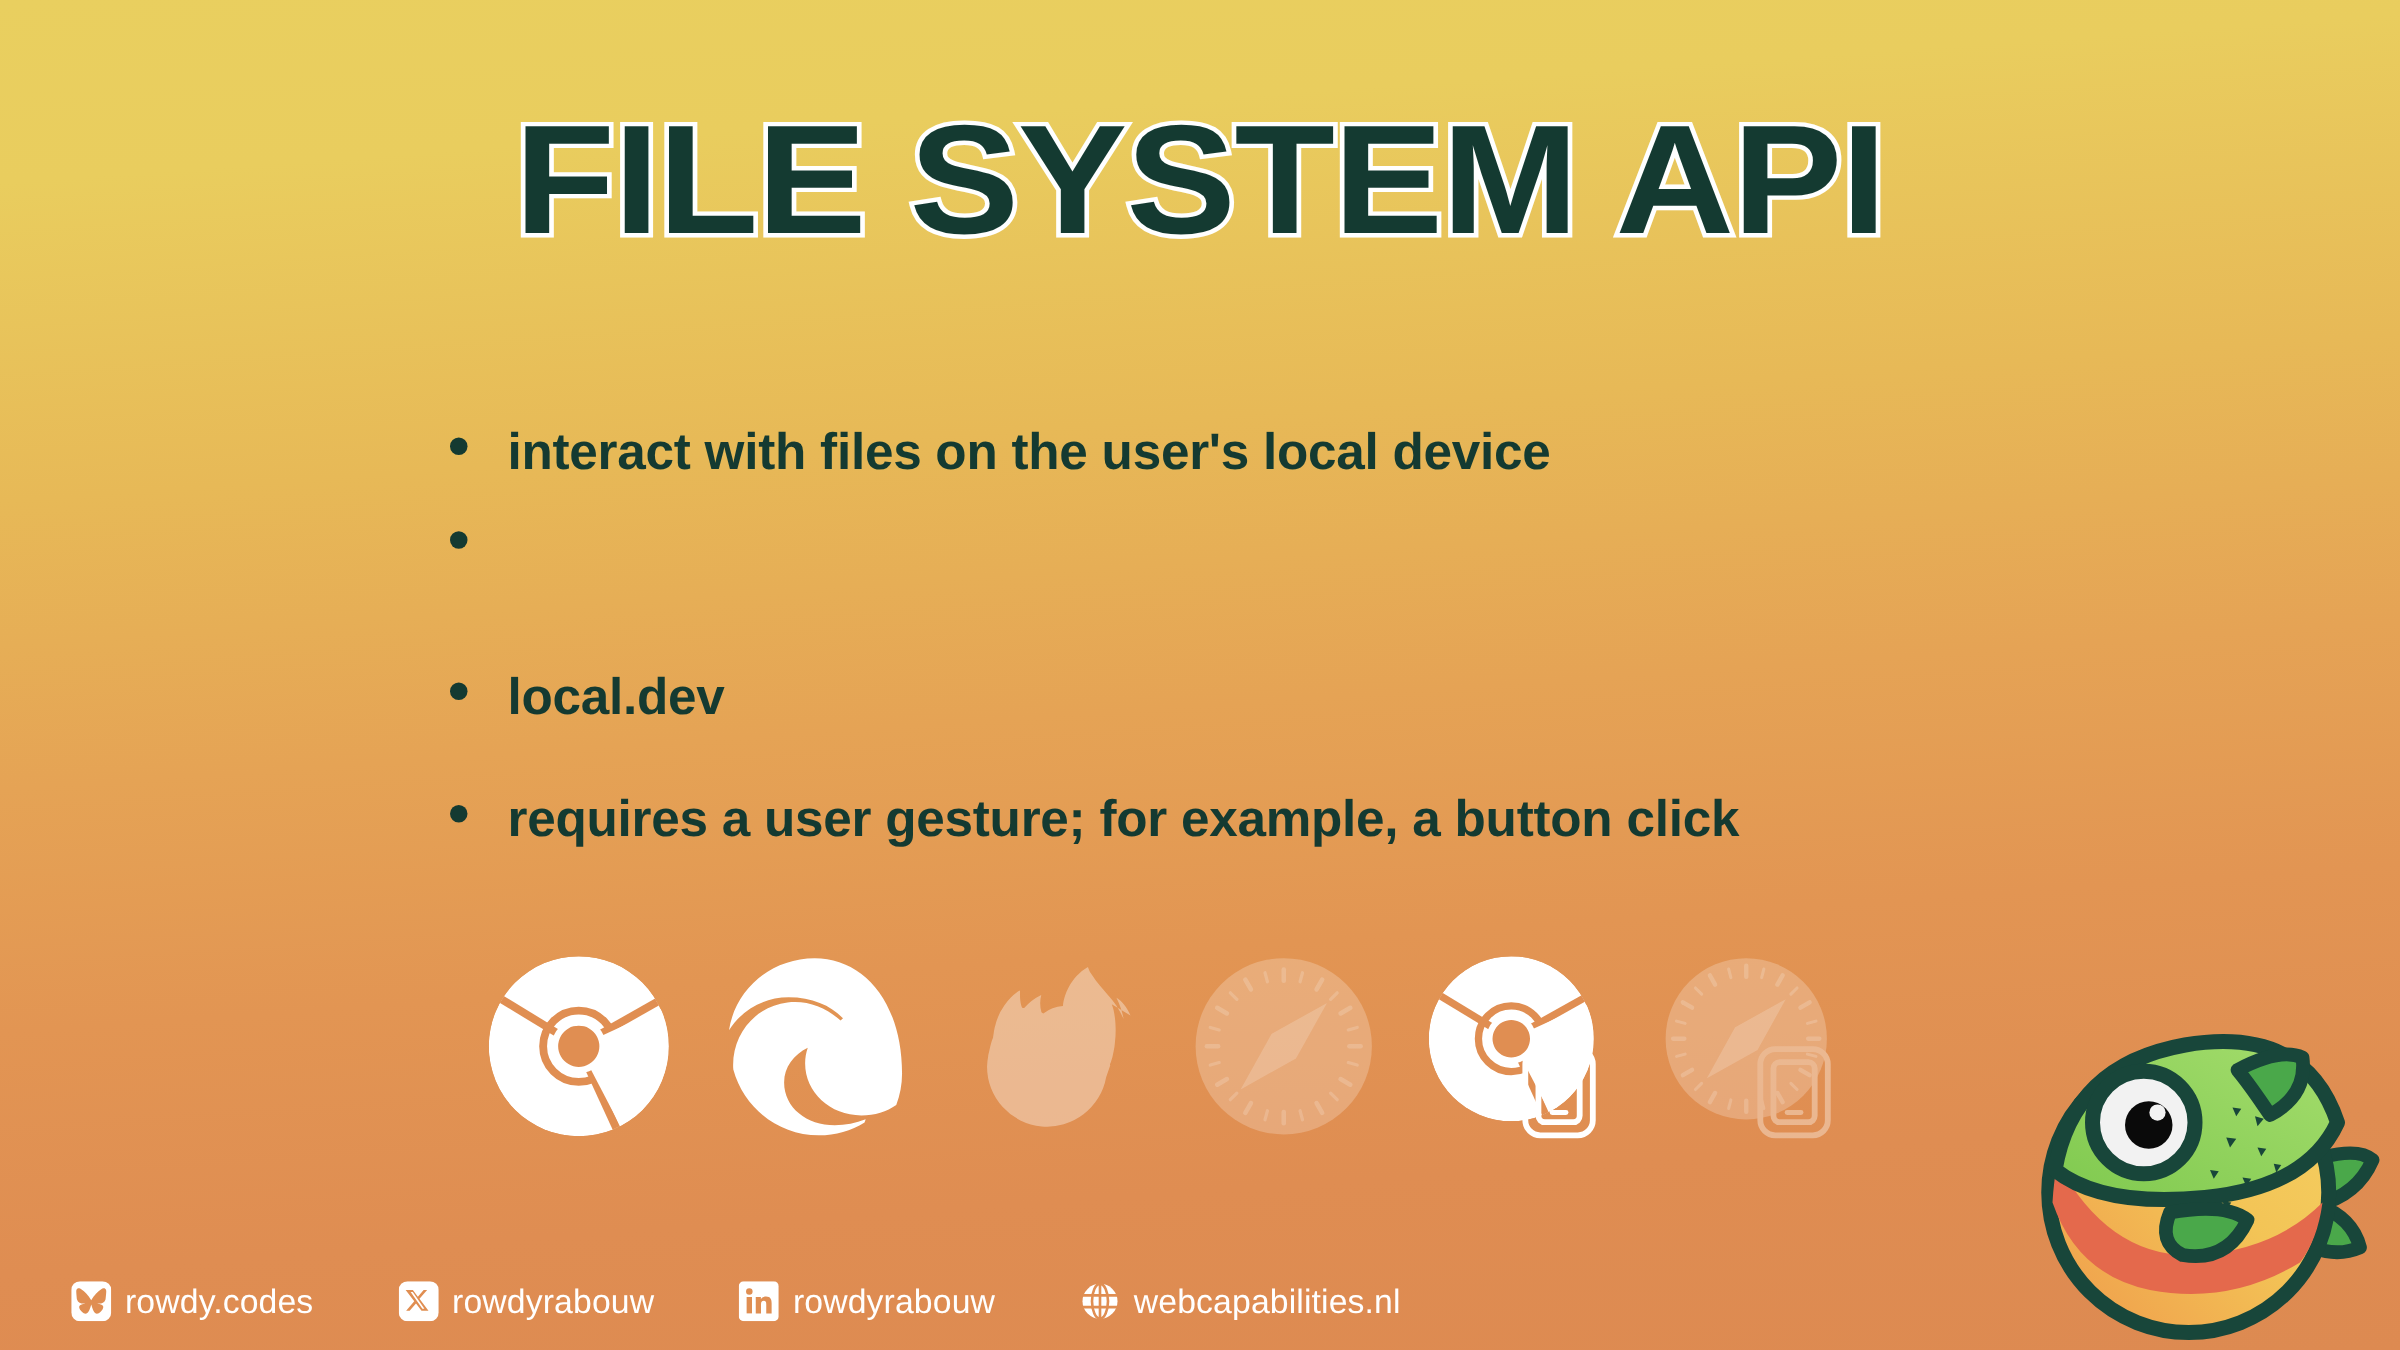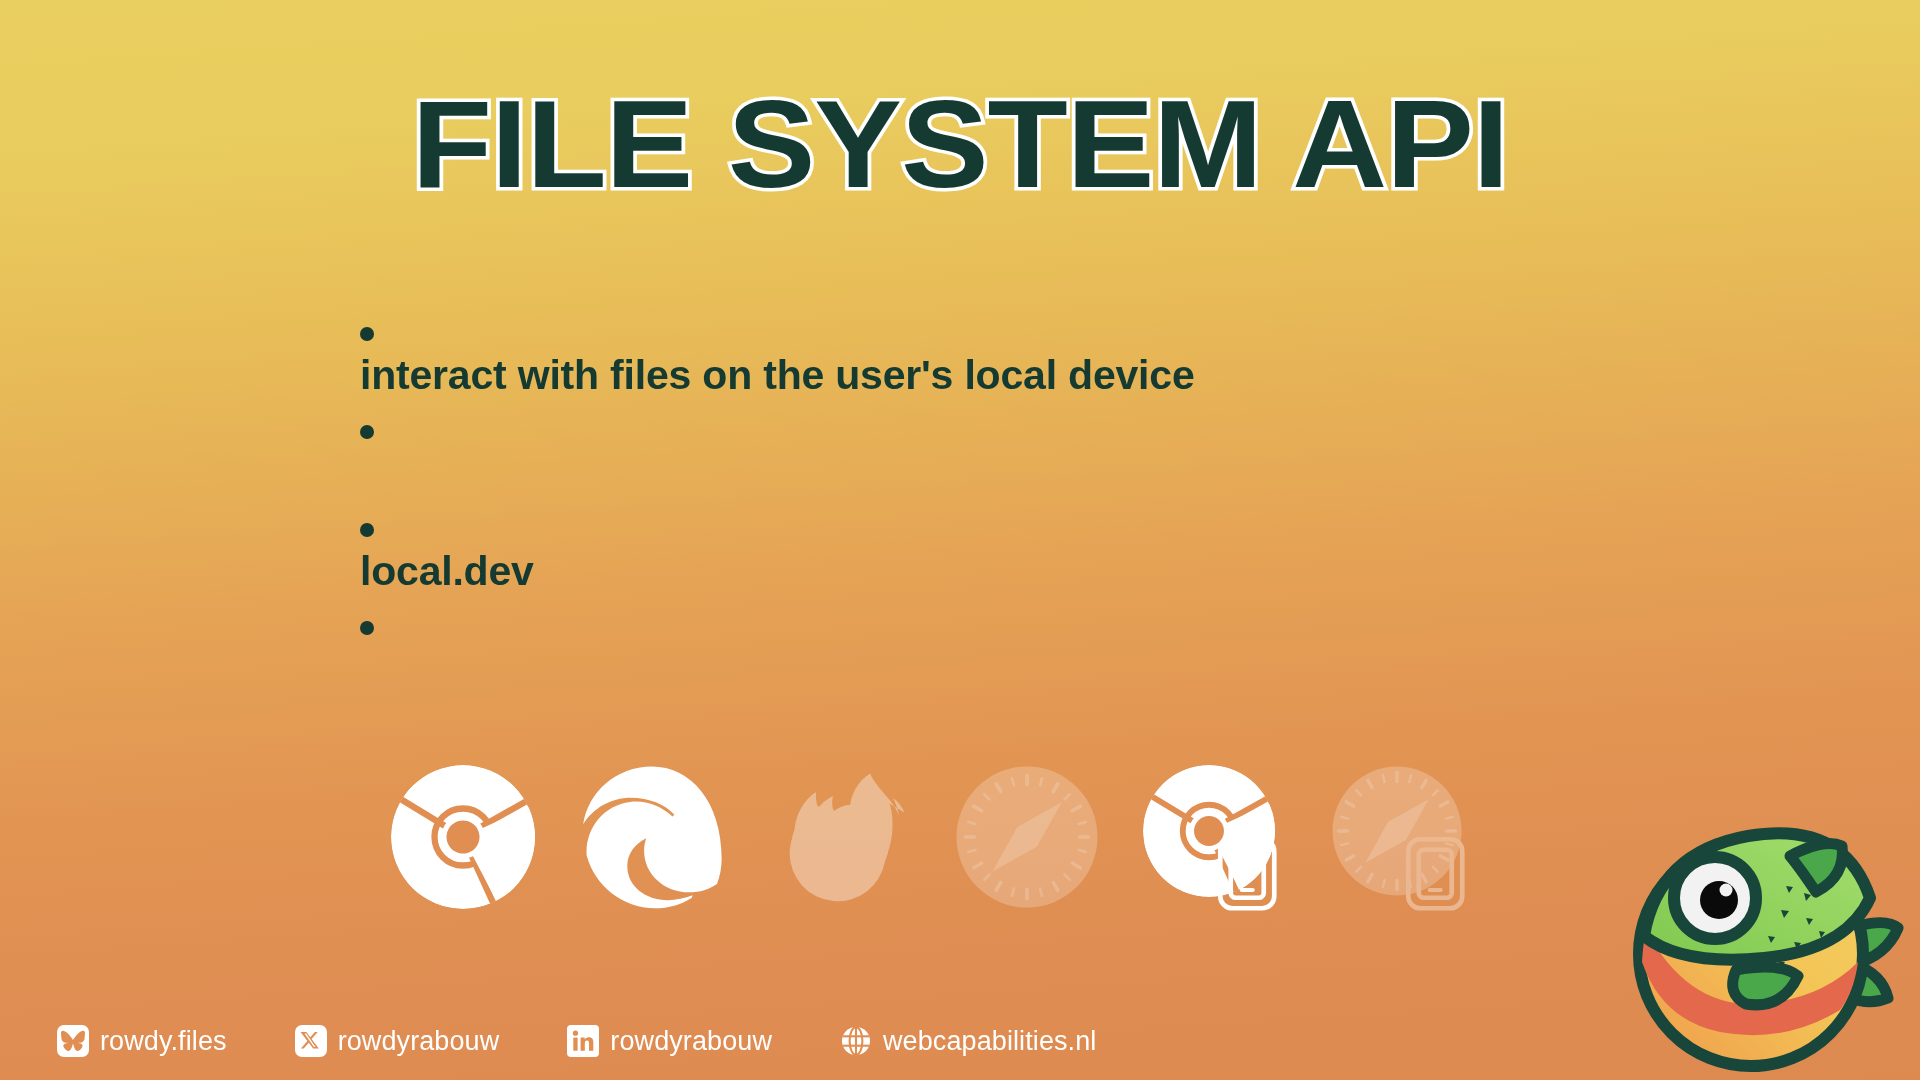--- a/index.html
+++ b/index.html
@@ -55,21 +55,20 @@
   .bullets {
     position: absolute;
     top: 338px;
     left: 360px;
     width: 1450px;
   }
   .bullet-row {
     display: flex;
     align-items: baseline;
     height: 98px;
-    flex-direction: column;
   }
   .bullet-dot {
     width: 14px;
     height: 14px;
     border-radius: 50%;
     background: #143a31;
     flex: 0 0 auto;
     margin-right: 32px;
     position: relative;
     top: -11px;
@@ -160,20 +159,21 @@
       <span class="bullet-dot"></span>
     </div>
 
     <div class="bullet-row">
       <span class="bullet-dot"></span>
       <span class="bullet-text">local.dev</span>
     </div>
 
     <div class="bullet-row">
       <span class="bullet-dot"></span>
+      <span class="bullet-text">requires a user gesture; for example, a button click</span>
     </div>
 
   </div>
 
   <div class="browser-row">
 
     <span class="browser-icon supported">
       <svg viewBox="0 0 100 100" xmlns="http://www.w3.org/2000/svg">
         <defs>
           <clipPath id="chromeClip">
@@ -321,21 +321,21 @@
 
   <div class="footer">
 
     <div class="footer-item">
       <span class="footer-icon">
         <svg viewBox="0 0 32 32" xmlns="http://www.w3.org/2000/svg">
           <rect x="0" y="0" width="32" height="32" rx="7" ry="7" fill="#ffffff"></rect>
           <path fill="#e08e52" d="M16 15.1c-1.1-2.1-4.1-6.1-6.9-8C6.5 5.3 5.5 5.6 4.9 5.9 4.1 6.3 4 7.4 4 8.1c0 .7.4 5.6.6 6.4.8 2.7 3.6 3.6 6.2 3.3h.4c-.1 0-.3.1-.4.1-3.5.5-6.6 1.8-2.5 6.3 4.5 4.6 6.2-1 7.1-3.7l.6-2 .6 2c.9 2.7 2.6 8.3 7.1 3.7 4.1-4.5 1-5.8-2.5-6.3-.1 0-.3 0-.4-.1h.4c2.6.3 5.4-.6 6.2-3.3.2-.8.6-5.7.6-6.4 0-.7-.1-1.8-.9-2.2-.6-.3-1.6-.6-4.2 1.2-2.8 1.9-5.8 5.9-6.9 8z"></path>
         </svg>
       </span>
-      <span class="footer-label">rowdy.files</span>
+      <span class="footer-label">rowdy.codes</span>
     </div>
 
     <div class="footer-item">
       <span class="footer-icon">
         <svg viewBox="0 0 32 32" xmlns="http://www.w3.org/2000/svg">
           <rect x="0" y="0" width="32" height="32" rx="7" ry="7" fill="#ffffff"></rect>
           <path fill="#e08e52" d="M19.9 7h2.8l-6.1 7 7.2 9.6h-5.6l-4.4-5.8-5.1 5.8H5.9l6.5-7.5L5.5 7h5.8l4 5.3L19.9 7zm-1 14.9h1.6L11.2 8.6H9.5l9.4 13.3z"></path>
         </svg>
       </span>
       <span class="footer-label">rowdyrabouw</span>

